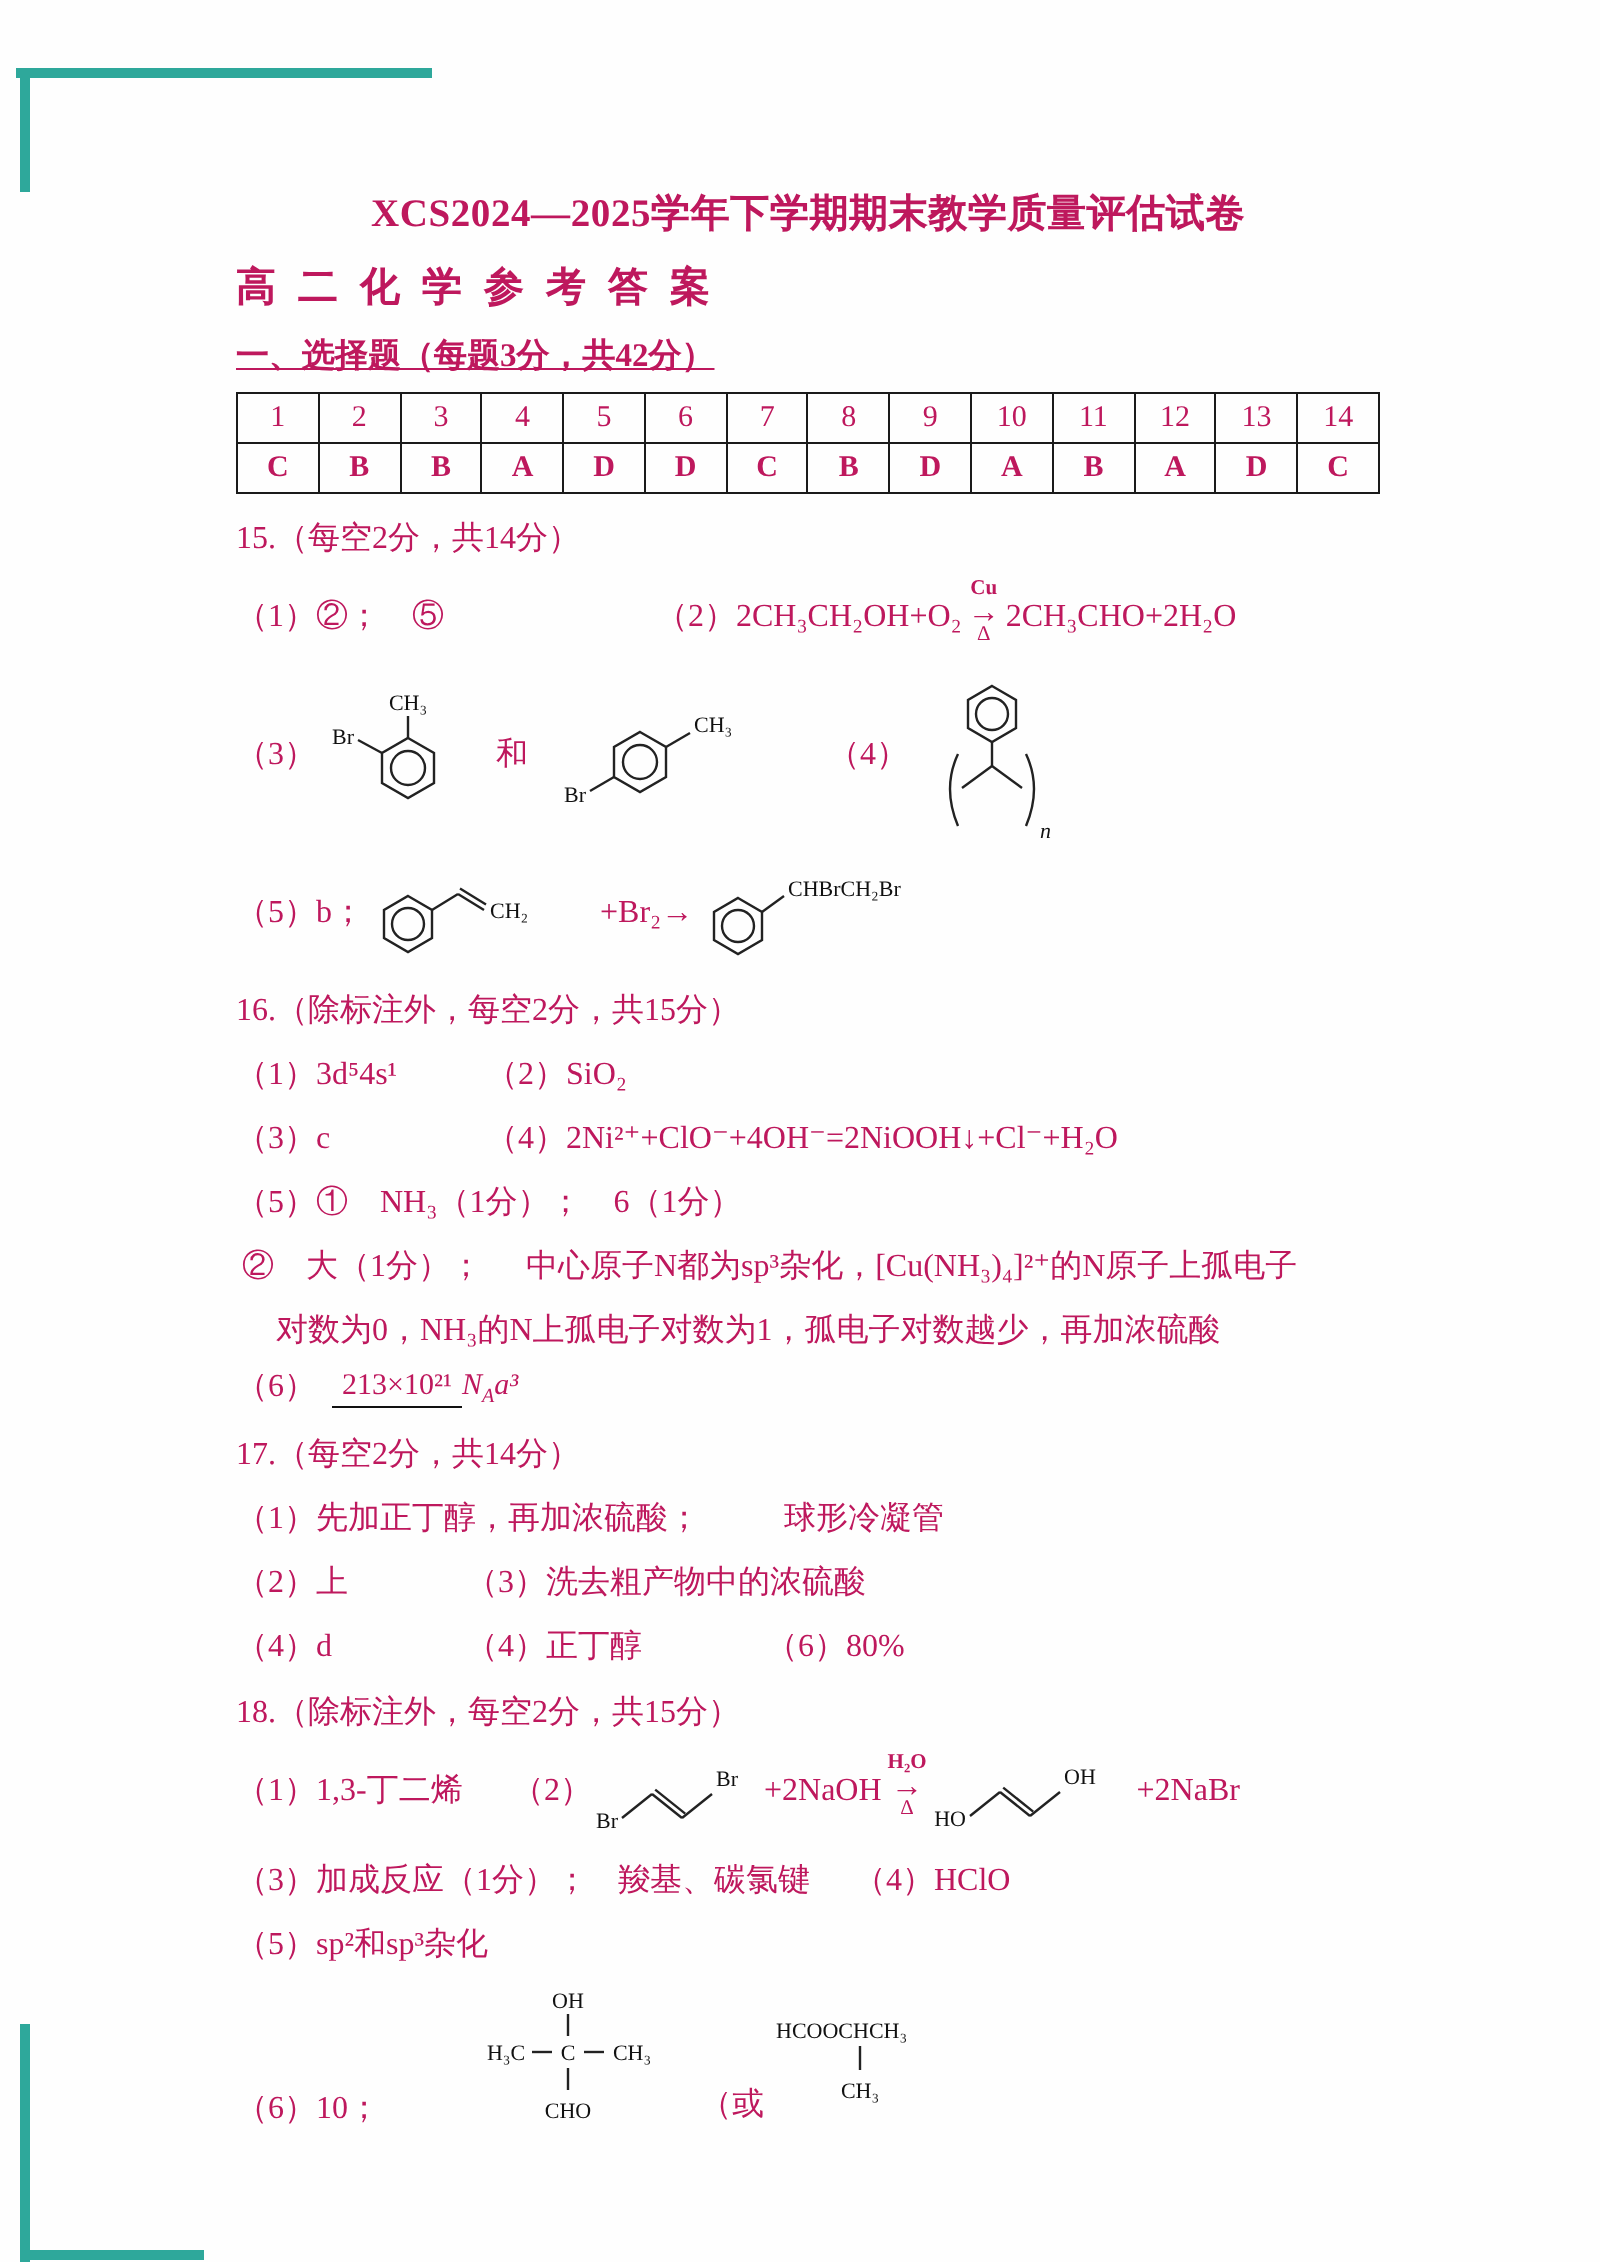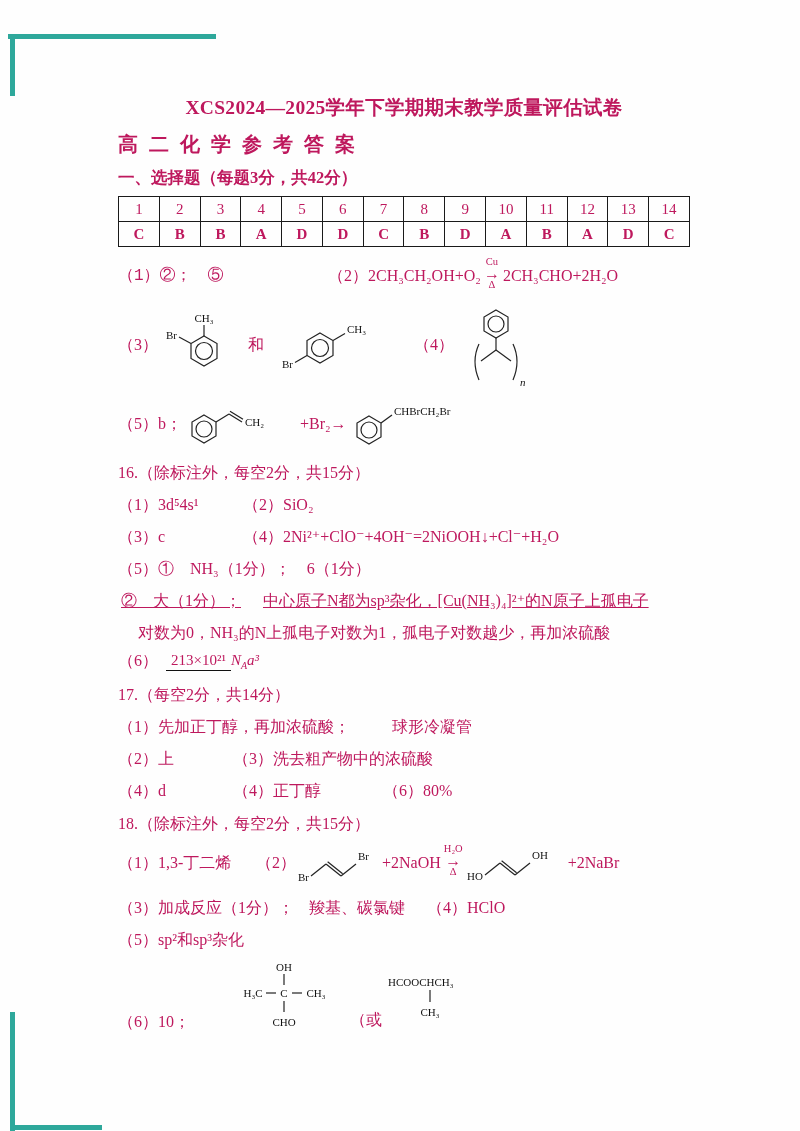--- a/index.html
+++ b/index.html
@@ -14,50 +14,50 @@
     color: #be185d;
   }
   .teal { position:absolute; background:#2ea89b; }
   .doc {
     position: absolute;
     left: 118px; top: 96px; width: 572px;
     font-size: 16px; line-height: 1.25;
   }
   .title { font-size: 19.5px; font-weight: 700; text-align: center; letter-spacing: .3px; }
   .subtitle { font-size: 20px; font-weight: 700; margin-top: 12px; letter-spacing: 3px; }
-  .h-sec { font-weight: 700; margin-top: 11px; font-size: 16.5px; }
+  .h-sec { font-weight: 700; margin-top: 11px; font-size: 16.5px; text-decoration: underline; }
   table.ans { border-collapse: collapse; table-layout: fixed; width: 100%; margin-top: 7px; }
   table.ans td { border: 1.2px solid #1a1a1a; text-align: center; height: 25px; font-size: 15px; padding: 0; }
   table.ans tr.answers td { font-weight: 700; }
   .qh { margin-top: 13px; }
   .line { margin-top: 12px; display: flex; align-items: center; white-space: nowrap; }
-  .cA   { display: inline-block; width: 210px; font-family: Liberation Mono, monospace; }
+  .cA   { display: inline-block; width: 210px; }
   .c125 { display: inline-block; width: 125px; }
   .c138 { display: inline-block; width: 138px; }
   .c115 { display: inline-block; width: 115px; }
   .c150 { display: inline-block; width: 150px; }
   .rxn { display: inline-flex; flex-direction: column; align-items: center; line-height: 1; margin: 0 3px; transform: translateY(-2px); }
-  .rxn .t { font-size: 10.5px; }
+  .rxn .t { font-size: 10.5px; font-weight: bold; }
   .rxn .a { font-size: 16px; margin: -2px 0; }
   .rxn .b { font-size: 10.5px; }
   .fracline { margin-top: 8px; display: flex; align-items: center; }
   .frac { display: inline-flex; flex-direction: row; align-items: center; font-size: 15px; margin-left: 8px; line-height: 1.15; }
   .frac .num { border-bottom: 1.2px solid #111; padding: 0 5px 1px; }
   .frac .den { font-style: italic; padding-top: 1px; }
   .frac .den sub { font-size: 10px; }
   svg.chem { display: inline-block; flex: none; }
   svg.chem text { font-size: 11px; fill: #111; font-family: "Liberation Serif", "DejaVu Serif", serif; }
   svg.chem .sk { stroke:#222; stroke-width:1.2; fill:none; }
   .structs { align-items: center; margin-top: 6px; }
   .bottom-structs { align-items: flex-end; margin-top: 8px; }
   .gapL { margin-left: 42px; }
   .gapS { margin-left: 15px; }
   .gapM { margin-left: 22px; }
   .wrap2 { padding-left: 20px; }
-  .sub2 { padding-left: 3px; text-decoration: underline; }
+  .sub2 { padding-left: 3px; }
   .or-txt { margin: 0 2px 8px 10px; }
 </style>
 </head>
 <body>
 
 <div class="page">
 
   <div class="teal" style="left:8px;top:34px;width:208px;height:5px"></div>
   <div class="teal" style="left:10px;top:34px;width:5px;height:62px"></div>
   <div class="teal" style="left:10px;top:1012px;width:5px;height:119px"></div>
@@ -101,20 +101,21 @@
         <td>A</td>
         <td>B</td>
         <td>A</td>
         <td>D</td>
         <td>C</td>
       </tr>
     </tbody>
       </table>
 
 
+    <div class="qh">15.（每空2分，共14分）</div>
 
     <div class="line">
       <span class="cA">（1）②；　⑤</span>
       <span>（2）2CH₃CH₂OH+O₂</span>
       <span class="rxn">
         <span class="t">Cu</span>
         <span class="a">→</span>
         <span class="b">Δ</span>
       </span>
       <span>2CH₃CHO+2H₂O</span>

